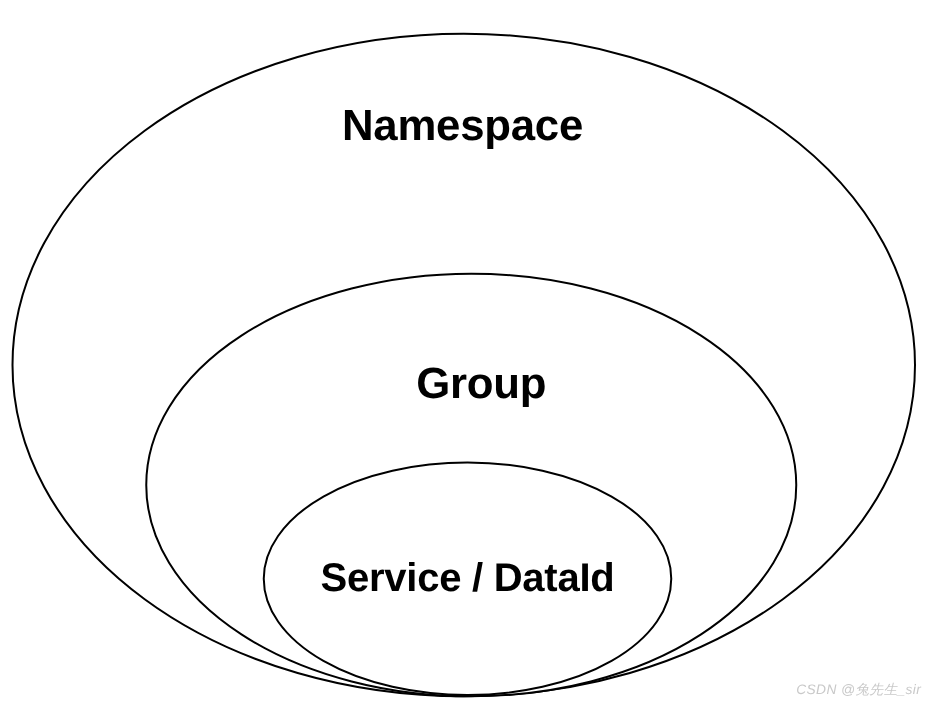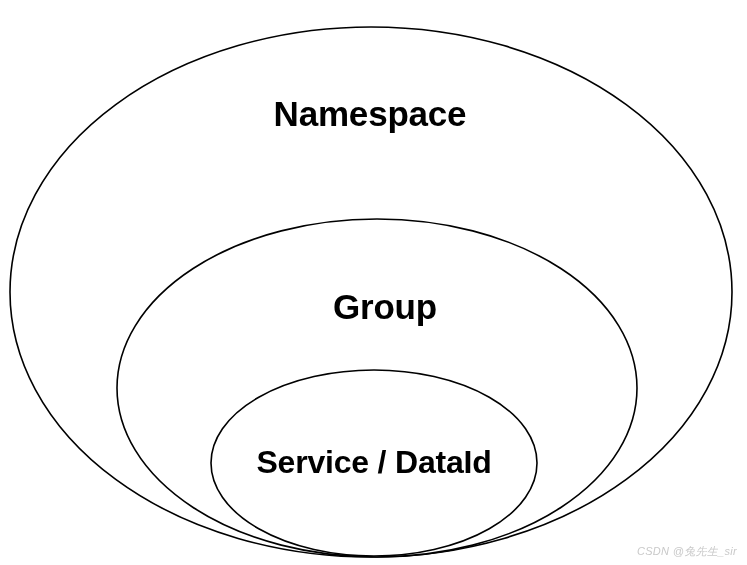--- a/index.html
+++ b/index.html
@@ -36,21 +36,21 @@
     position: absolute;
     font-family: "Liberation Sans", sans-serif;
     font-weight: bold;
     color: #000000;
     white-space: nowrap;
     text-align: center;
     letter-spacing: -0.2px;
   }
   #label-namespace {
     left: 0;
-    top: 93px;
+    top: 80px;
     width: 740px;
     font-size: 35px;
     line-height: 42px;
   }
   #label-group {
     left: 0;
     top: 286px;
     width: 770px;
     font-size: 35px;
     line-height: 42px;

